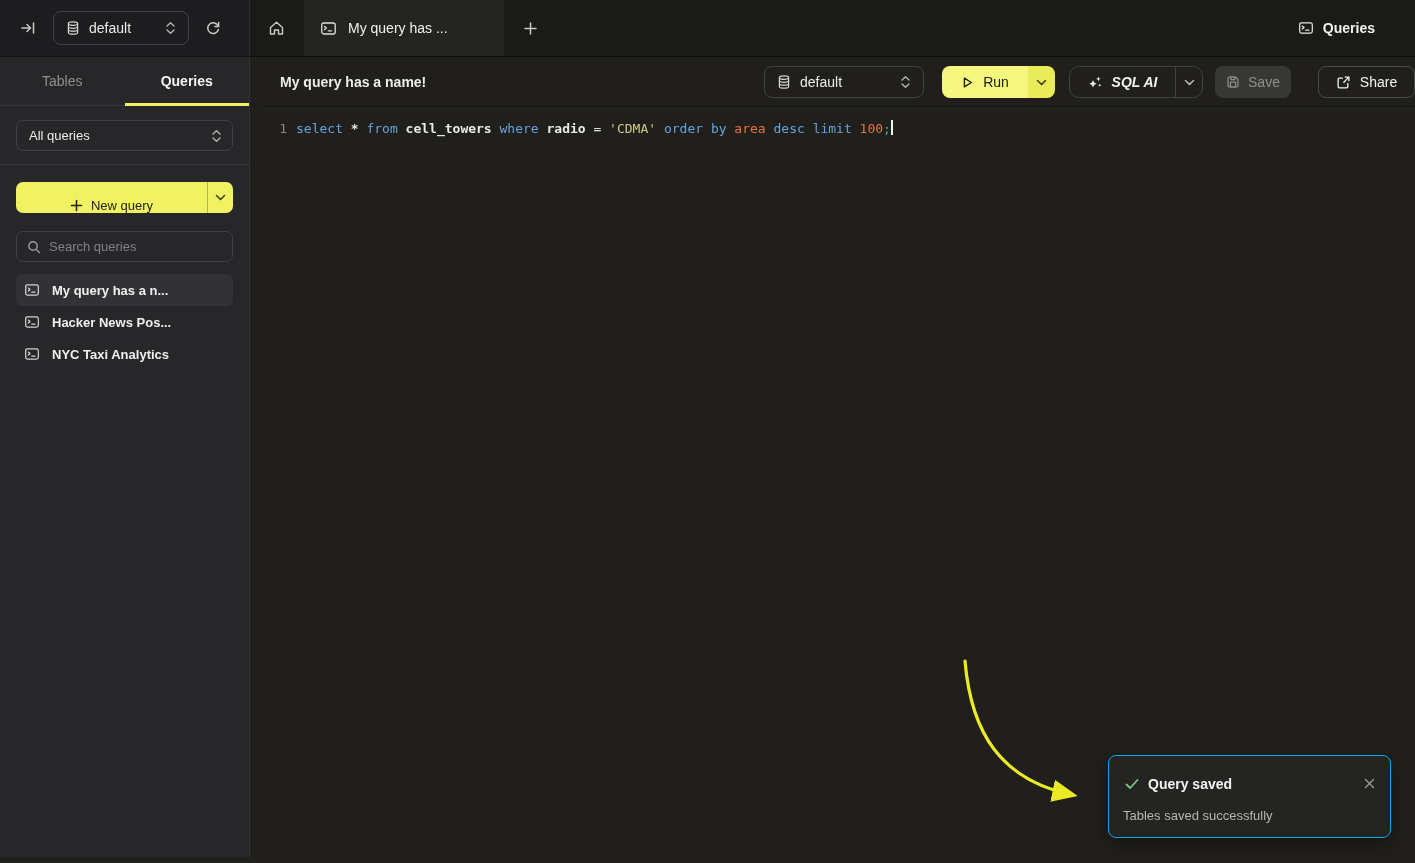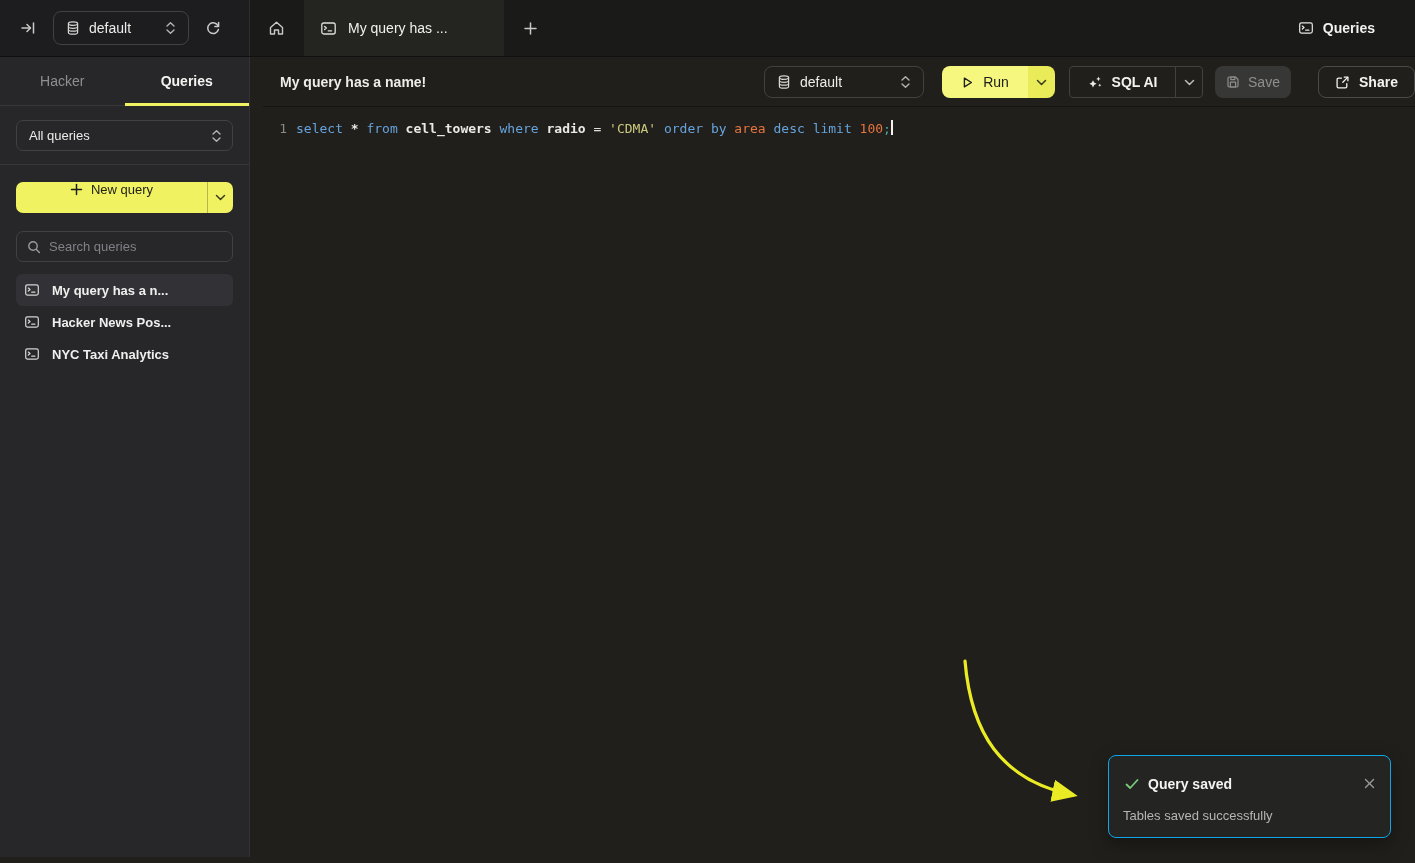--- a/index.html
+++ b/index.html
@@ -53,21 +53,21 @@
   .sidebar-tab { width:125px; display:flex; align-items:center; justify-content:center; font-size:14px; color:#8f8f90; cursor:pointer; }
   .sidebar-tab.active { color:#f4f4f2; font-weight:600; }
   .sidebar-tab-underline { position:absolute; left:125px; bottom:-1px; width:124px; height:3px; background:var(--accent-yellow,#f3f54d); }
 
   .sidebar-filter { margin:14px 16px 0 16px; height:31px; font-size:13px; padding:0 10px 0 12px; border-radius:7px; border-color:#404045; }
   .sidebar-divider { margin-top:13px; height:1px; background:#37373a; }
 
   .new-query-btn {
     margin:17px 16px 0 16px; height:31px; border-radius:7px;
     background:var(--accent-yellow,#f0f262); color:#1e1e18;
-    display:flex; align-items:flex-start; cursor:pointer; font-size:13px; font-weight:500;
+    display:flex; align-items:flex-end; cursor:pointer; font-size:13px; font-weight:500;
   }
   .new-query-main { flex:1; display:flex; align-items:center; justify-content:center; gap:8px; }
   .new-query-chevron { width:26px; height:100%; border-left:1px solid rgba(30,30,20,.28); display:flex; align-items:center; justify-content:center; }
 
   .search-box {
     margin:18px 16px 0 16px; height:31px; border:1px solid #404045; border-radius:7px;
     display:flex; align-items:center; gap:8px; padding:0 10px;
   }
   .search-box input {
     flex:1; background:transparent; border:none; outline:none;
@@ -86,26 +86,26 @@
   .main { position:absolute; left:263px; top:57px; width:1368px; height:806px; background:#201f1b; }
   .main-toolbar { position:relative; height:50px; border-bottom:1px solid #141411; }
   .query-title { position:absolute; left:17px; top:0; height:50px; display:flex; align-items:center; font-size:14px; font-weight:600; color:#ededea; }
 
   .main-db-select { position:absolute; left:501px; top:9px; width:160px; height:32px; border-radius:8px; border-color:#414140; font-size:14px; }
 
   .run-btn { position:absolute; left:679px; top:9px; width:113px; height:32px; border-radius:8px; overflow:hidden; display:flex; cursor:pointer; }
   .run-main { width:86px; background:var(--run-yellow,#f5f77e); display:flex; align-items:center; justify-content:center; gap:9px; color:#20201c; font-size:14px; font-weight:500; }
   .run-chevron { flex:1; background:var(--run-yellow-dark,#e9eb58); display:flex; align-items:center; justify-content:center; color:#3a3a20; }
 
-  .sqlai-btn { position:absolute; left:806px; top:9px; width:134px; height:32px; border:1px solid #414140; border-radius:4px; display:flex; cursor:pointer; }
+  .sqlai-btn { position:absolute; left:806px; top:9px; width:134px; height:32px; border:1px solid #414140; border-radius:10px; display:flex; cursor:pointer;font-style:italic; }
   .sqlai-main { flex:1; display:flex; align-items:center; justify-content:center; gap:9px; font-size:14px; font-weight:600; color:#f2f2f0; }
   .sqlai-chevron { width:27px; border-left:1px solid #414140; display:flex; align-items:center; justify-content:center; color:#bdbdbb; }
 
   .save-btn { position:absolute; left:952px; top:9px; width:76px; height:32px; border-radius:8px; background:#373735; display:flex; align-items:center; justify-content:center; gap:8px; font-size:14px; font-weight:500; color:#8f8f8c; cursor:default; }
-  .share-btn { position:absolute; left:1055px; top:9px; width:97px; height:32px; border:1px solid #4a4a48; border-radius:8px; display:flex; align-items:center; justify-content:center; gap:9px; font-size:14px; font-weight:700; color:#f4f4f2; cursor:pointer; }
+  .share-btn { position:absolute; left:1055px; top:9px; width:97px; height:32px; border:1px solid #4a4a48; border-radius:8px; display:flex; align-items:center; justify-content:center; gap:9px; font-size:14px; font-weight:400; color:#f4f4f2; cursor:pointer; }
 
   
   .editor { padding:11px 0 0 15px; font-family:"DejaVu Sans Mono", monospace; font-size:13px; line-height:21px; }
   .editor-line { display:flex; white-space:pre; }
   .line-number { width:9px; text-align:right; color:#8a8a85; margin-right:9px; }
   .tok-keyword { color:var(--kw,#66a3dc); }
   .tok-identifier { color:var(--ident,#e9e9e5); font-weight:bold; }
   .tok-operator { color:#dededa; }
   .tok-string { color:var(--str,#cdc97e); }
   .tok-literal { color:var(--lit,#e5743f); }
@@ -194,21 +194,21 @@
         </svg>
       </span>
       <span>Queries</span>
     </div>
   </div>
 </div>
 
 <div class="sidebar">
   <div class="sidebar-tabs">
     <div class="sidebar-tab">
-      <span>Hacker</span>
+      <span>Tables</span>
     </div>
     <div class="sidebar-tab active">
       <span>Queries</span>
     </div>
     <div class="sidebar-tab-underline"></div>
   </div>
 
   <div class="select-box sidebar-filter">
     <span class="grow">All queries</span>
     <span>

